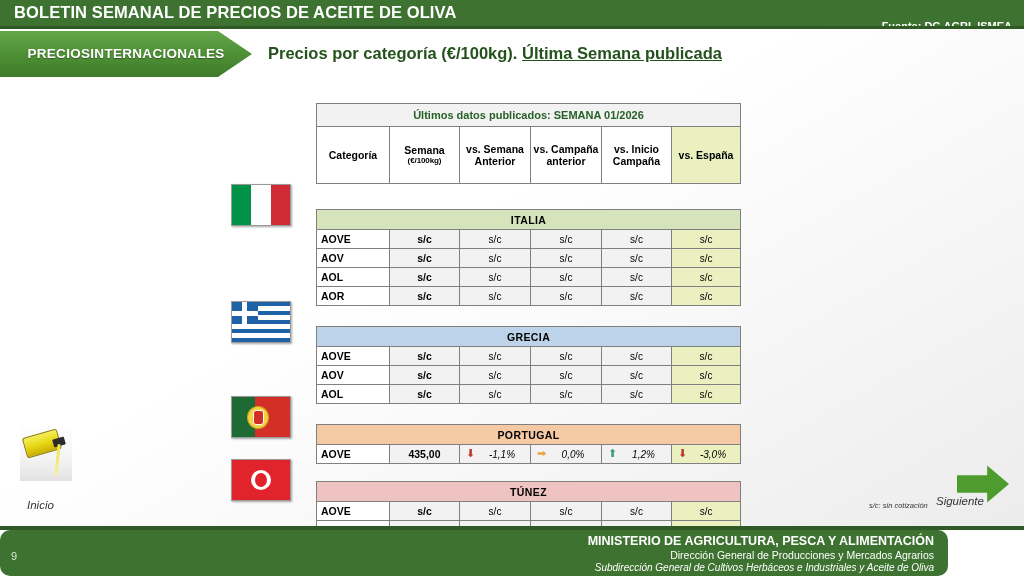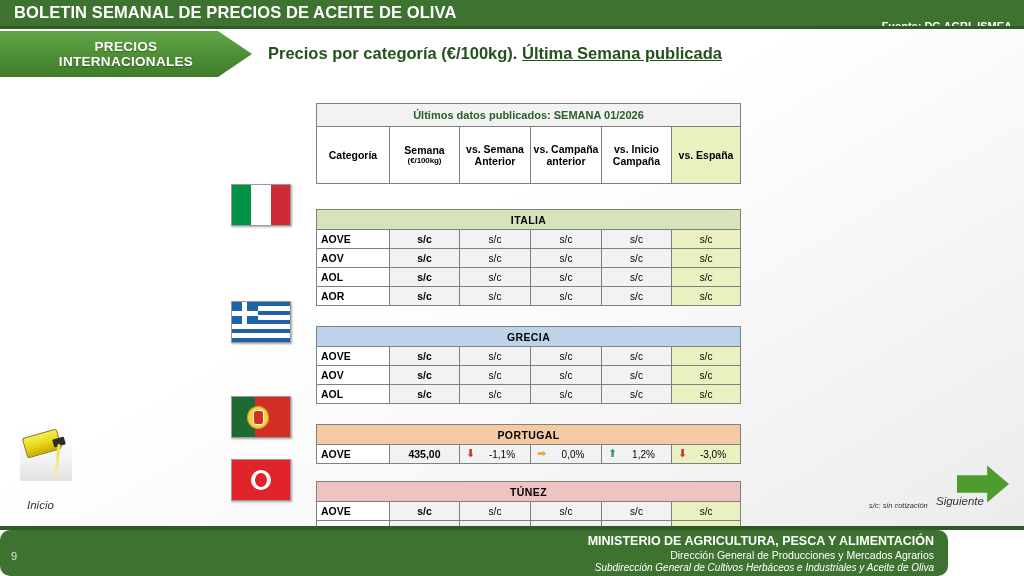--- a/index.html
+++ b/index.html
@@ -35,21 +35,21 @@
     background:linear-gradient(150deg,#ffffff 0%,#ffffff 42%,#ececec 100%);
   }
 
   
   #section-banner{
     position:absolute;left:0;top:2px;width:252px;height:46px;
     background:linear-gradient(to bottom,#63a548 0%,#4f9136 48%,#3f7c2a 100%);
     -webkit-clip-path:polygon(0 0, 218px 0, 252px 50%, 218px 100%, 0 100%);
     clip-path:polygon(0 0, 218px 0, 252px 50%, 218px 100%, 0 100%);
     color:#ffffff;
-    display:flex;flex-direction:column;align-items:center;justify-content:center;
+    display:flex;flex-direction:row;align-items:center;justify-content:center;
     text-align:center;line-height:1.12;
   }
   #section-banner .ln{
     font-size:13.5px;font-weight:bold;letter-spacing:0.3px;
     text-shadow:0 1px 1px rgba(0,0,0,.35);
   }
 
   
   #page-heading{
     position:absolute;left:268px;top:15px;
@@ -118,21 +118,21 @@
   td.plain{ font-size:10px;background:#f2f2f2; }
   td.espana{ font-size:10px;background:#eaf0c0; }
 
   .arrowcell{
     position:relative;
   }
   .arrowcell .ar{
     position:absolute;left:5px;top:50%;transform:translateY(-50%);
     width:11px;height:12px;line-height:1;
   }
-  .arrowcell .txt{ display:block;padding-left:14px; }
+  .arrowcell .txt{ display:block;padding-left:14px;font-style:italic; }
 
   
   .flag{
     position:absolute;width:58px;height:40px;
     border:1px solid #9a9a9a;
     box-shadow:1px 1px 2px rgba(0,0,0,.35);
     overflow:hidden;
   }
   .flag-it{ background:linear-gradient(to right,#009246 0 33.33%,#ffffff 33.33% 66.66%,#ce2b37 66.66% 100%); }
   .flag-gr{

